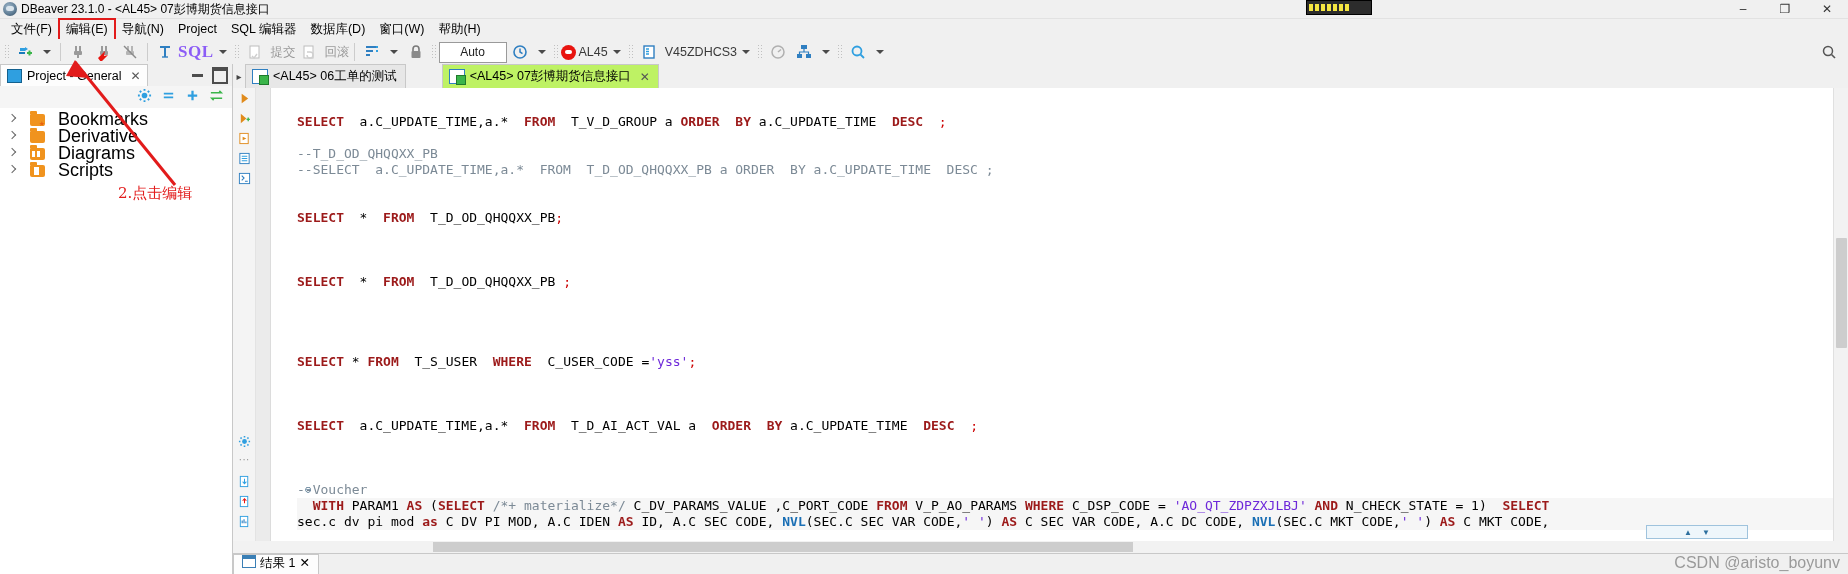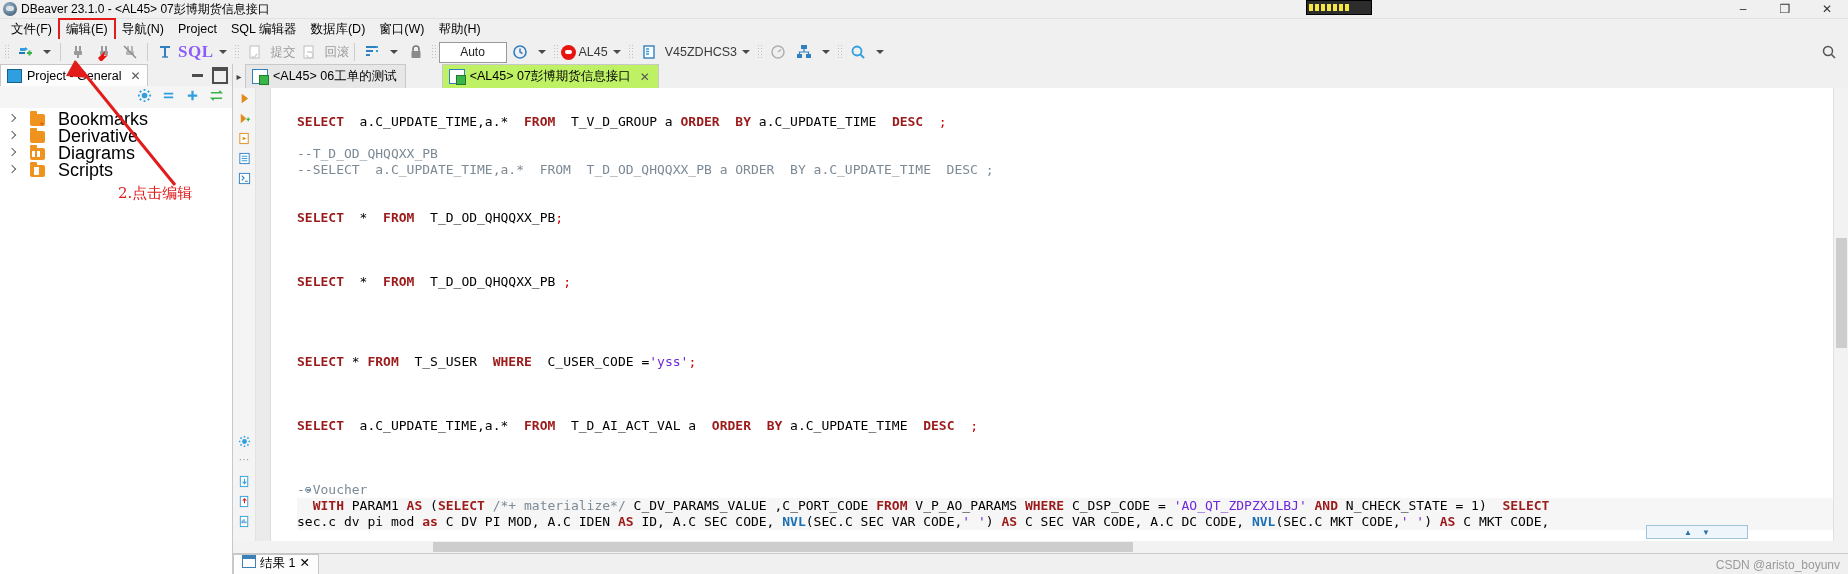--- a/index.html
+++ b/index.html
@@ -125,21 +125,21 @@
   .mini-nav{position:absolute;right:100px;bottom:14px;width:100px;height:12px;
     border:1px solid #9fc3dd;background:#eef6fb;display:flex;align-items:center;justify-content:center;gap:10px;}
   .mini-nav span{font-size:8px;color:#2d6f9e;}
   
   .resultsbar{height:20px;background:#f0f0f0;display:flex;align-items:flex-end;
     border-top:1px solid #c8c8c8;}
   .res-tab{height:19px;display:flex;align-items:flex-start;gap:4px;padding:0 8px;
     background:#fdfdfd;border:1px solid #c8c8c8;border-bottom:none;font-size:12.5px;}
   .grid-ico{width:12px;height:11px;background:#fff;border:1px solid #3a7fb5;flex:none;
     background-image:linear-gradient(#3a7fb5,#3a7fb5);background-size:100% 3px;background-repeat:no-repeat;}
-  .watermark{position:absolute;right:8px;bottom:2px;font-size:12px;color:#9a9a9a;margin-left:28px;}
+  .watermark{position:absolute;right:8px;bottom:2px;font-size:16px;color:#9a9a9a;margin-left:28px;}
 </style>
 </head>
 <body>
 
 <div class="titlebar">
   <div class="tb-icon"></div>
   <div class="tb-title">DBeaver 23.1.0 - &lt;AL45&gt; 07彭博期货信息接口</div>
   <div class="prog-badge">
     <i></i>
       <i></i>

